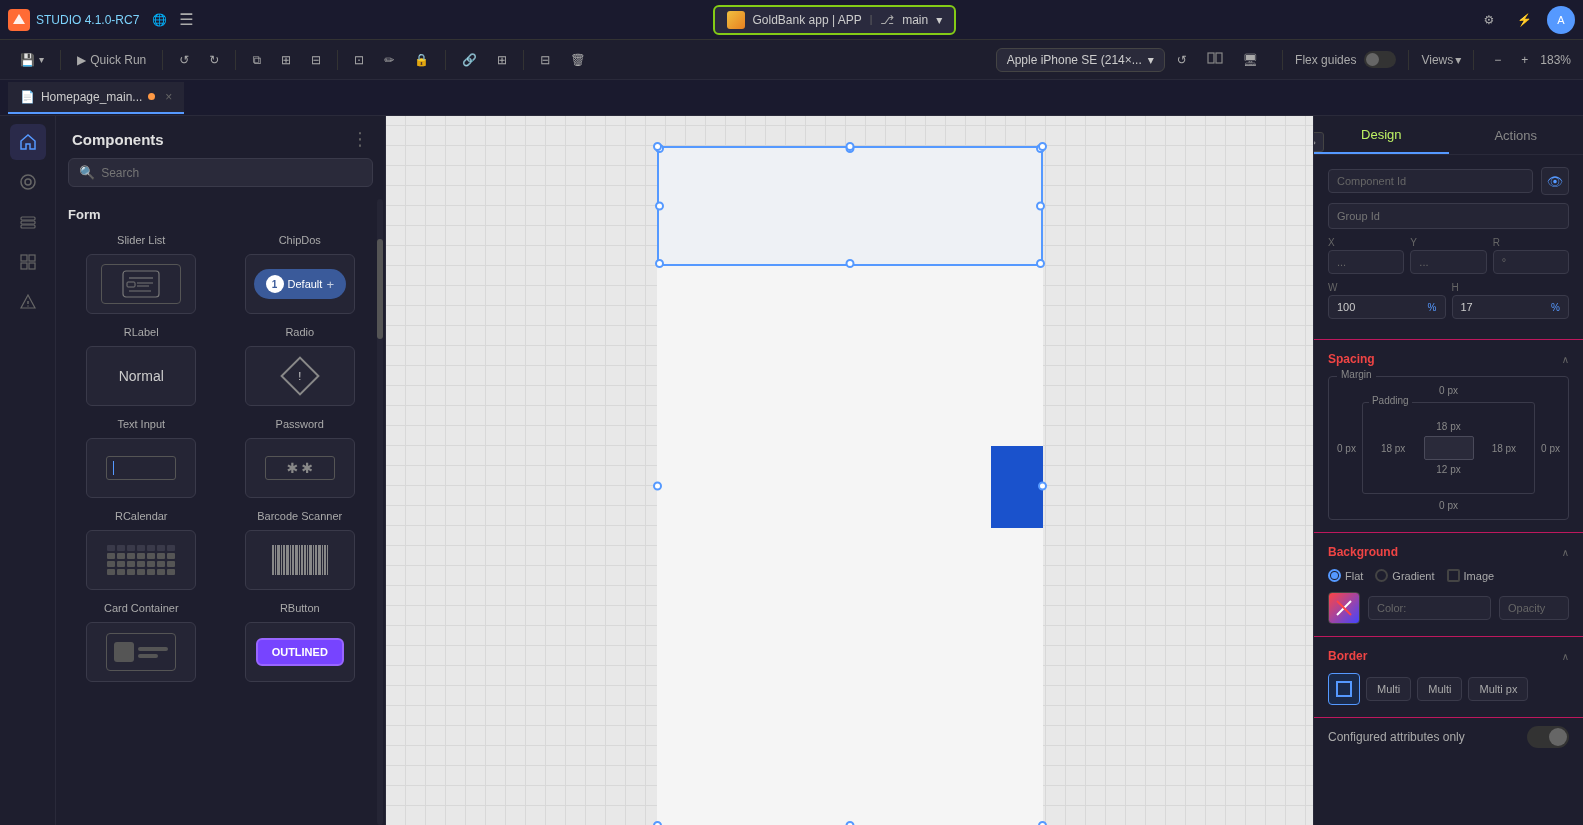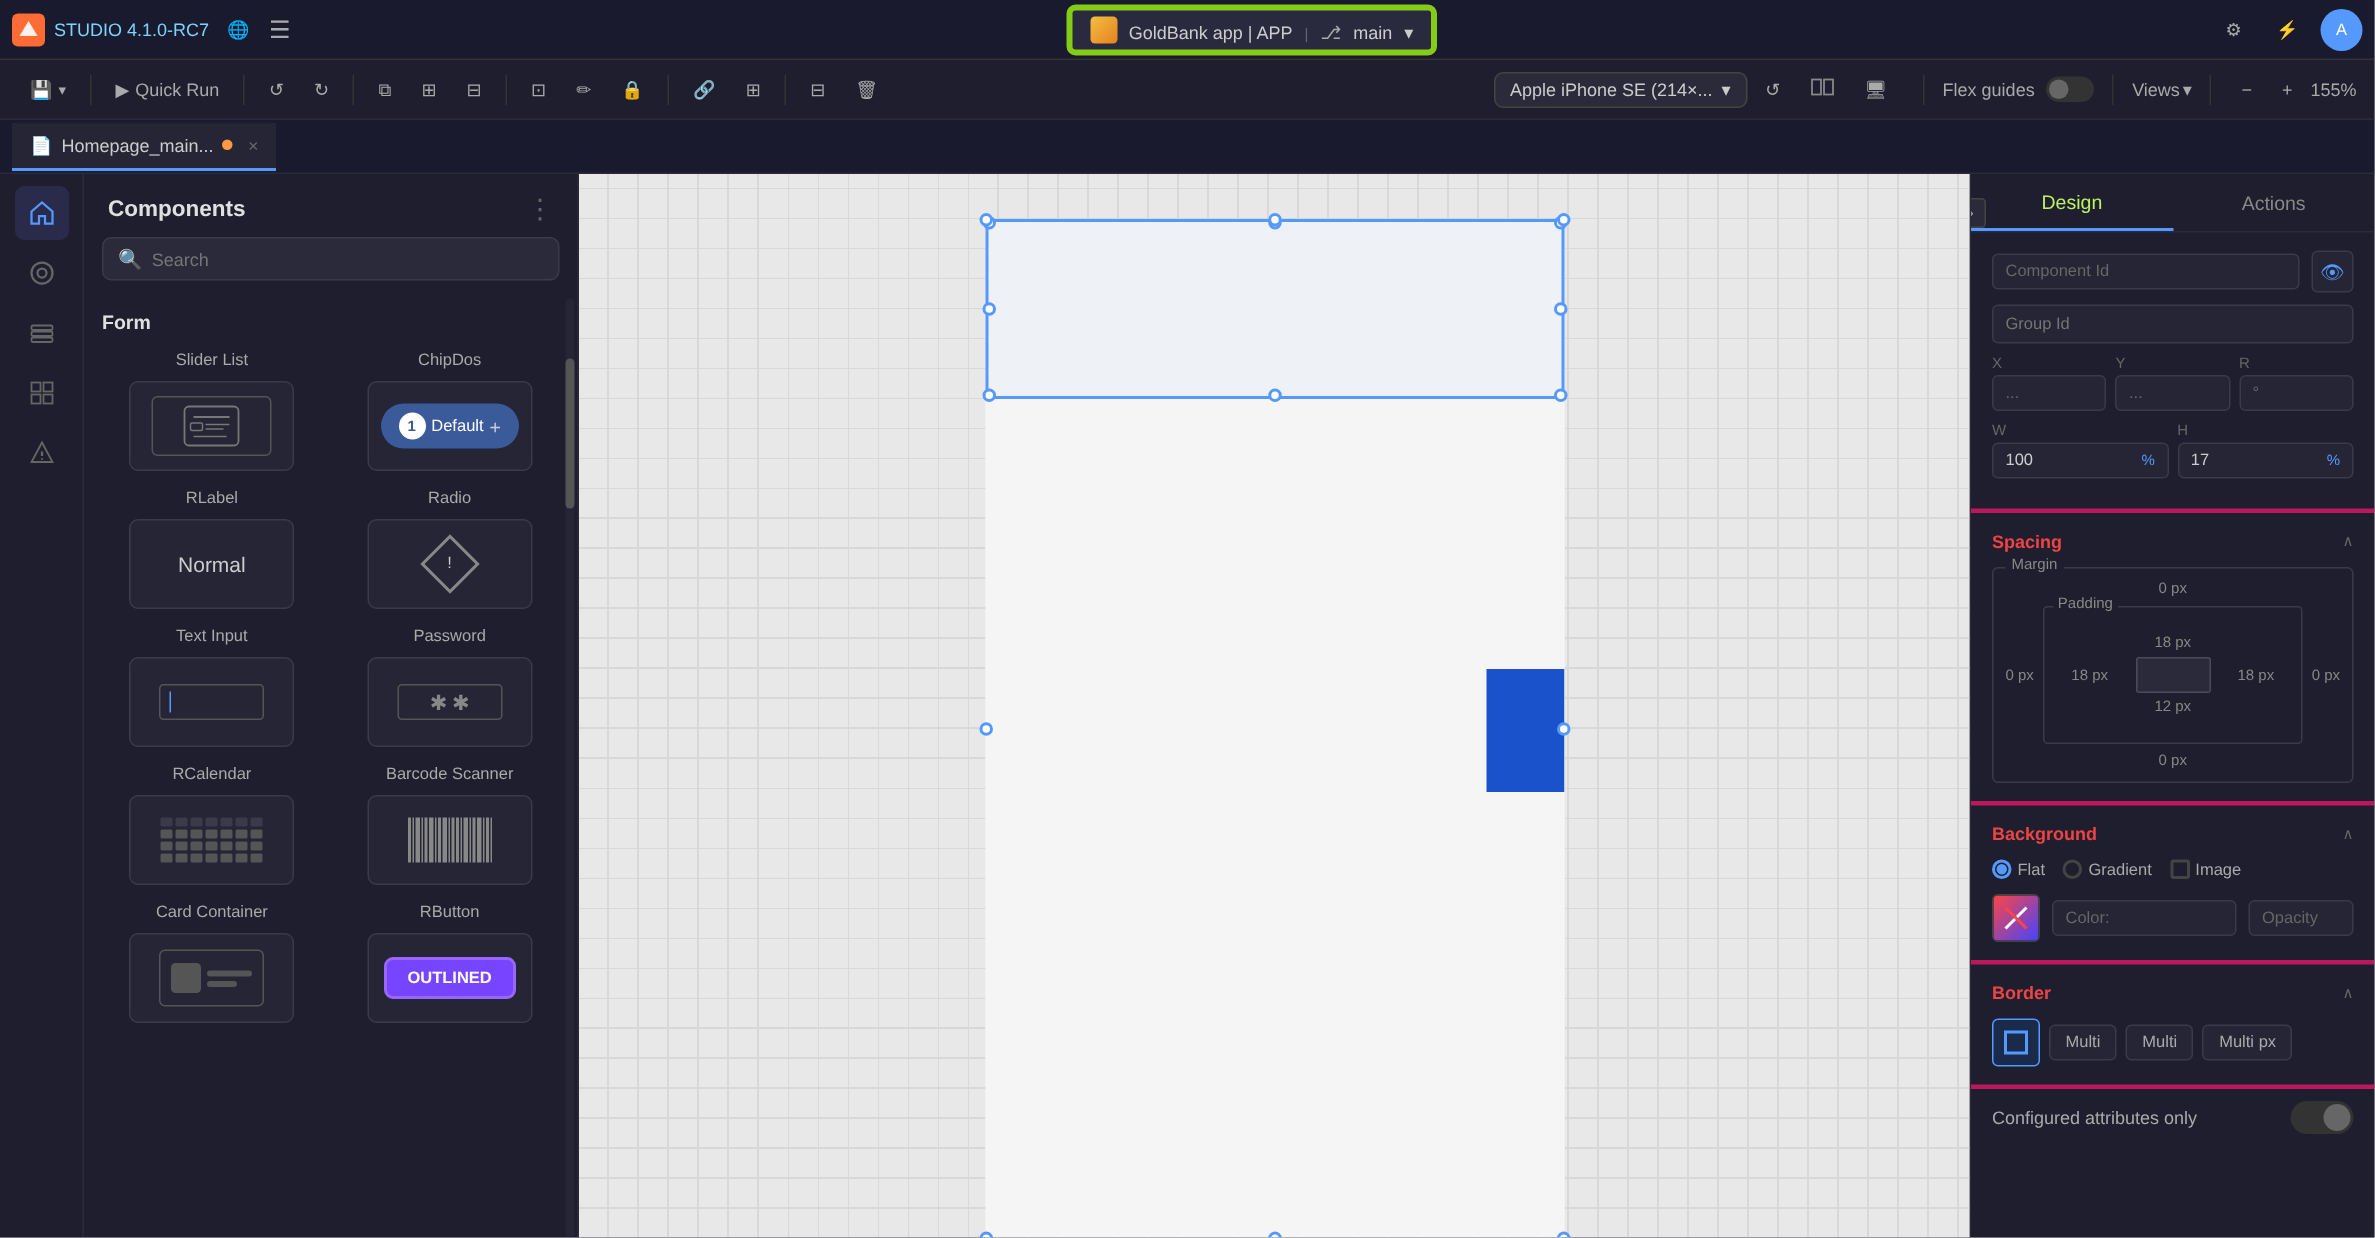--- a/index.html
+++ b/index.html
@@ -3,21 +3,21 @@
   <meta charset="utf-8">
   <style>
     * { box-sizing: border-box; margin: 0; padding: 0; font-family: -apple-system, BlinkMacSystemFont, 'Segoe UI', sans-serif; }
     body { background: #1e1e2e; color: #ccc; font-size: 12px; overflow: hidden; width: 1583px; height: 825px; display: flex; flex-direction: column; }
 
     
     .topbar { height: 40px; background: #1a1a2e; display: flex; align-items: center; padding: 0 8px; gap: 6px; border-bottom: 1px solid #333; flex-shrink: 0; }
     .topbar-logo { width: 22px; height: 22px; background: #ff6b35; border-radius: 4px; display: flex; align-items: center; justify-content: center; color: white; font-weight: bold; font-size: 10px; }
     .topbar-app { color: #7dd3fc; font-size: 12px; }
     .topbar-center { flex: 1; display: flex; justify-content: center; }
-    .topbar-branch { background: #2a2a3e; border: 4px solid #84cc16; border-radius: 6px; padding: 4px 12px; display: flex; align-items: flex-end; gap: 8px; color: #ccc; font-size: 12px; }
+    .topbar-branch { background: #2a2a3e; border: 2px solid #84cc16; border-radius: 6px; padding: 4px 12px; display: flex; align-items: center; gap: 8px; color: #ccc; font-size: 12px; }
     .topbar-branch .app-icon { width: 18px; height: 18px; background: linear-gradient(135deg, #f0c040, #e88020); border-radius: 3px; }
     .topbar-right { display: flex; align-items: center; gap: 8px; }
     .topbar-icon-btn { width: 28px; height: 28px; display: flex; align-items: center; justify-content: center; color: #aaa; cursor: pointer; border-radius: 4px; }
     .avatar-btn { width: 28px; height: 28px; background: #5599ff; border-radius: 50%; display: flex; align-items: center; justify-content: center; color: white; font-size: 11px; cursor: pointer; }
     .hamburger { color: #aaa; cursor: pointer; font-size: 16px; }
 
     
     .toolbar { height: 40px; background: #1e1e2e; display: flex; align-items: center; padding: 0 12px; gap: 4px; border-bottom: 1px solid #2a2a3a; flex-shrink: 0; }
     .toolbar-btn { height: 28px; padding: 0 8px; display: flex; align-items: center; gap: 4px; color: #aaa; cursor: pointer; border-radius: 4px; font-size: 12px; }
     .toolbar-divider { width: 1px; height: 20px; background: #333; margin: 0 4px; }
@@ -90,21 +90,21 @@
 
     
     .right-panel { width: 270px; background: #1e1e2e; border-left: 1px solid #2a2a3a; display: flex; flex-direction: column; flex-shrink: 0; overflow-y: auto; }
     .right-panel::-webkit-scrollbar { width: 4px; }
     .right-panel::-webkit-scrollbar-thumb { background: #444; border-radius: 2px; }
 
     .design-actions-tabs { display: flex; border-bottom: 1px solid #2a2a3a; }
     .da-tab { flex: 1; height: 38px; display: flex; align-items: center; justify-content: center; color: #888; cursor: pointer; font-size: 13px; }
     .da-tab.active { color: #bef264; border-bottom: 2px solid #5599ff; }
 
-    .right-section { padding: 12px 14px; border-bottom: 3px solid #be185d; }
+    .right-section { padding: 12px 14px; border-bottom: 1px solid #be185d; }
     .right-section-header { display: flex; justify-content: space-between; align-items: center; margin-bottom: 10px; }
     .right-section-title { font-size: 12px; font-weight: 600; color: #ef4444; }
     .collapse-icon { color: #666; cursor: pointer; font-size: 10px; }
 
     .field-row { display: flex; gap: 8px; align-items: center; margin-bottom: 8px; }
     .field-input-with-icon { background: #252535; border: 1px solid #3a3a4a; border-radius: 4px; padding: 5px 8px; color: #ccc; font-size: 11px; flex: 1; display: flex; align-items: center; justify-content: space-between; }
     .eye-btn { width: 28px; height: 28px; background: #252535; border: 1px solid #3a3a4a; border-radius: 4px; display: flex; align-items: center; justify-content: center; color: #5599ff; cursor: pointer; font-size: 13px; }
     .group-id-input { background: #252535; border: 1px solid #3a3a4a; border-radius: 4px; padding: 6px 8px; color: #666; font-size: 11px; width: 100%; }
 
     .coords-row { display: grid; grid-template-columns: 1fr 1fr 1fr; gap: 6px; margin-bottom: 8px; }
@@ -267,21 +267,21 @@
     <div class="toggle"></div>
     <div class="toolbar-divider"></div>
     <div class="views-btn">
       <span>Views</span>
       <span>▾</span>
     </div>
     <div class="toolbar-divider"></div>
     <div class="zoom-controls">
       <span class="toolbar-btn">−</span>
       <span class="toolbar-btn">+</span>
-      <span>155%</span>
+      <span>183%</span>
     </div>
   </div>
 </div>
 
 <div class="tabs-bar">
   <div class="tab active">
     <span>📄</span>
     <span>Homepage_main...</span>
     <div class="tab-dot"></div>
     <span style="color:#666;margin-left:4px;">×</span>

